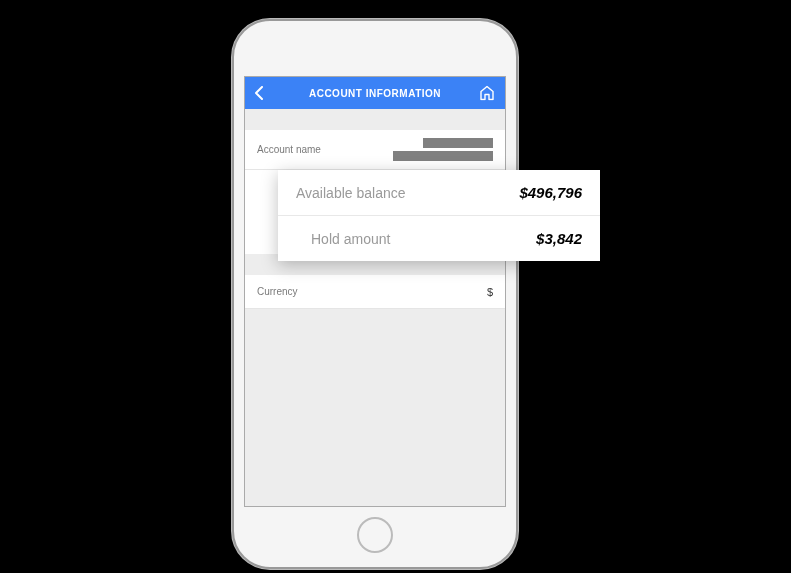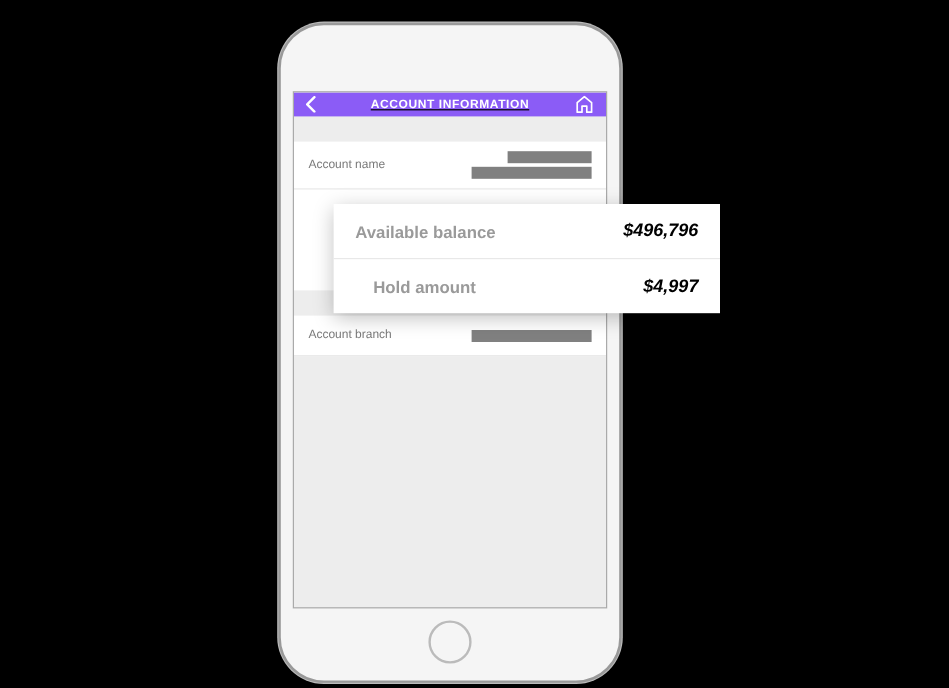--- a/index.html
+++ b/index.html
@@ -30,28 +30,27 @@
       position: absolute;
       left: 10px;
       top: 55px;
       right: 10px;
       bottom: 60px;
       background: #ededed;
       border: 1px solid #aaa;
       overflow: hidden;
     }
     .header {
-      background: #8b5cf6;
-      height: 20px;
+      background: #3b82f6;
+      height: 32px;
       display: flex;
       align-items: center;
       justify-content: center;
       position: relative;
       padding: 0 12px;
-      text-decoration: underline;
     }
     .back {
       position: absolute;
       left: 10px;
       top: 50%;
       transform: translateY(-50%);
       cursor: pointer;
     }
     .back svg { display: block; }
     .home {
@@ -131,21 +130,21 @@
       padding: 14px 18px;
       border-bottom: 1px solid #e8e8e8;
     }
     .callout-row:last-child {
       border-bottom: none;
       padding-left: 33px;
     }
     .callout-label {
       color: #9a9a9a;
       font-size: 14px;
-      font-weight: 700;
+      font-weight: 400;
     }
     .callout-value {
       color: #000;
       font-size: 15px;
       font-weight: 700;
       font-style: italic;
     }
   </style>
 </head>
 <body>
@@ -170,31 +169,31 @@
       <div class="row-label">Account name</div>
       <div class="redacted-stack">
         <div class="redacted w1"></div>
         <div class="redacted w2"></div>
       </div>
     </div>
 
 
     <div class="spacer-rows"></div>
 
+    <div class="row">
+      <div class="row-label">Currency</div>
+      <div class="row-value">$</div>
+    </div>
 
-    <div class="row">
-      <div class="row-label">Account branch</div>
-      <div class="redacted w4"></div>
-    </div>
   </div>
   <div class="home-btn"></div>
 </div>
 
 <div class="callout">
   <div class="callout-row">
     <div class="callout-label">Available balance</div>
     <div class="callout-value">$496,796</div>
   </div>
   <div class="callout-row">
     <div class="callout-label">Hold amount</div>
-    <div class="callout-value">$4,997</div>
+    <div class="callout-value">$3,842</div>
   </div>
 </div>
 
 </body></html>

